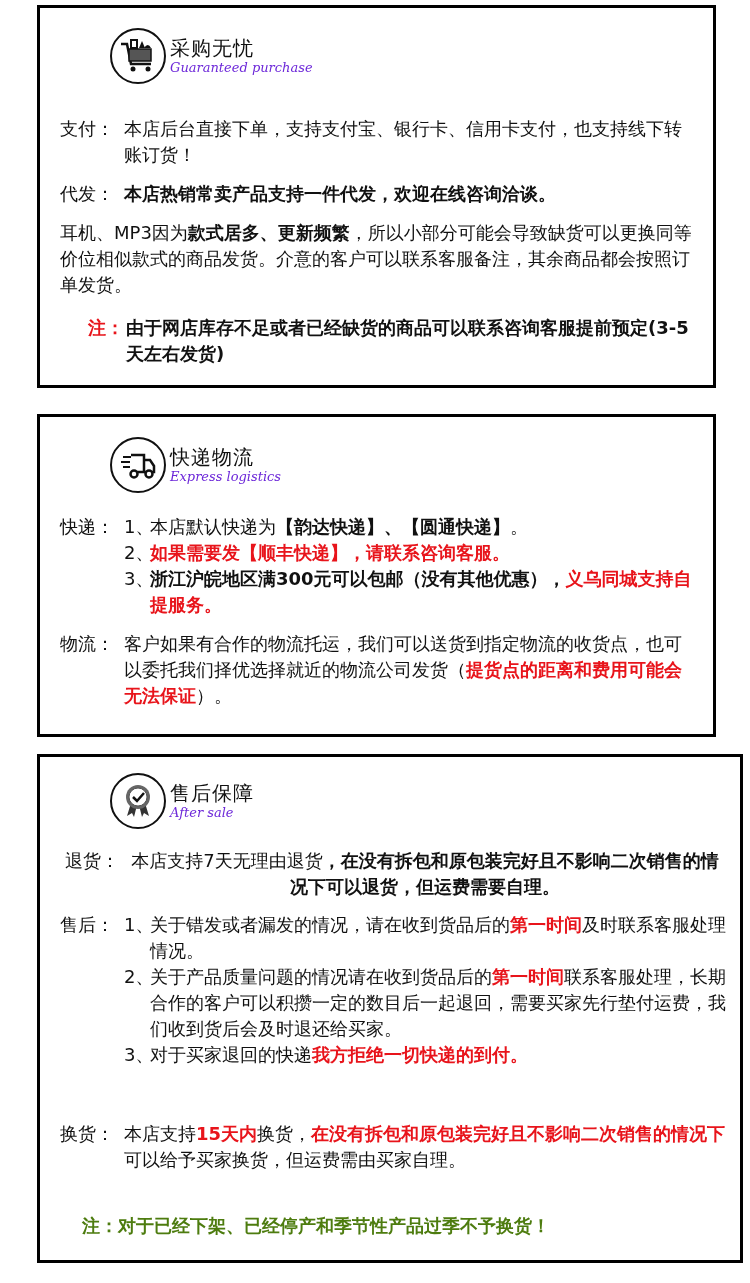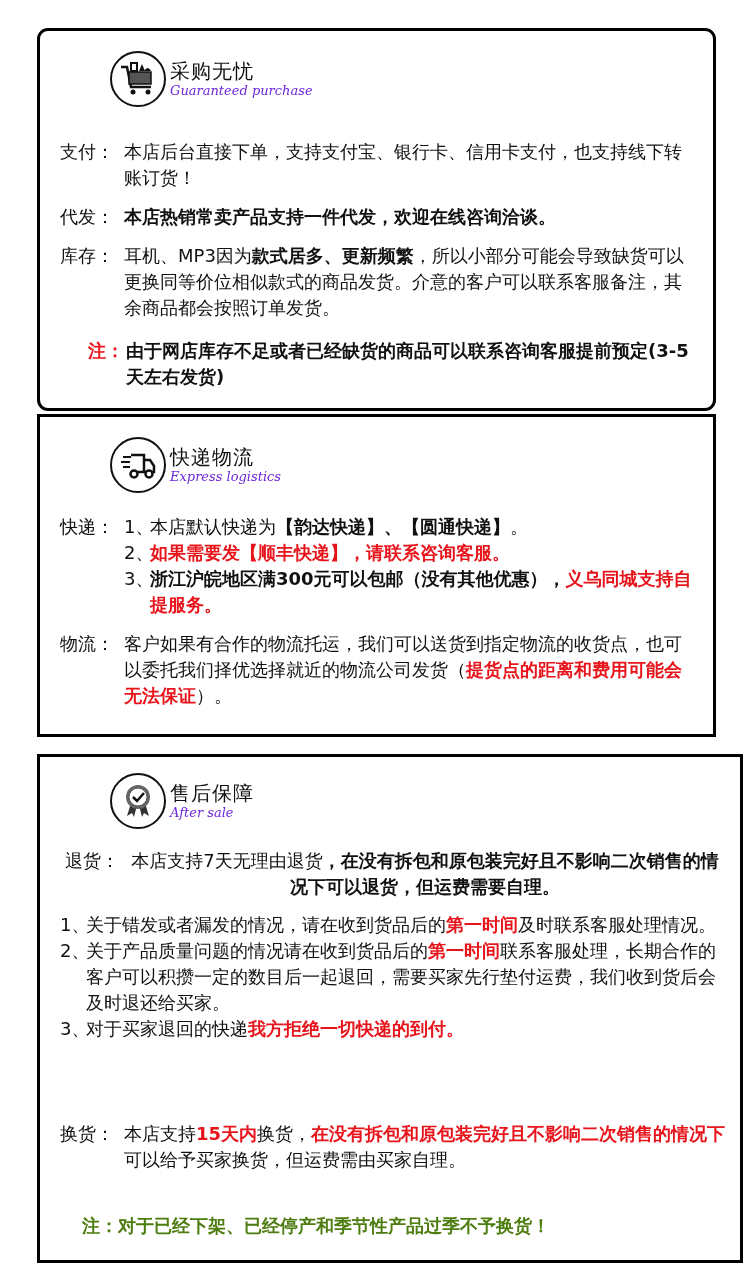--- a/index.html
+++ b/index.html
@@ -17,21 +17,21 @@
   .b { font-weight: bold; }
   .r { color: #4d7c0f; }
   .rb { color: #e8141b; font-weight: bold; }
   .sub { display: flex; }
   .num { width: 26px; flex: none; }
   .note { position: absolute; font-size: 18px; line-height: 26px; font-weight: bold; }
 </style>
 </head>
 <body>
 
-<div class="box" style="top:28px; height:377px;border-radius:11px;">
+<div class="box" style="top:5px; height:377px;">
   <div class="head" style="left:70px; top:20px;">
     <div class="icon-circle">
       <svg width="40" height="40" viewBox="0 0 40 40">
         <path d="M3 8 L9 8 L13 28 L33 28" fill="none" stroke="#111" stroke-width="2.5"></path>
         <rect x="11" y="13" width="22" height="12" fill="#555" stroke="#111" stroke-width="1.5"></rect>
         <rect x="13" y="4" width="6" height="8" fill="#fff" stroke="#111" stroke-width="2"></rect>
         <path d="M21 12 L24 5 L27 12 Z" fill="#111"></path>
         <path d="M26 12 Q30 6 33 12 Z" fill="#111"></path>
         <circle cx="15" cy="33" r="2.5" fill="#111"></circle>
         <circle cx="30" cy="33" r="2.5" fill="#111"></circle>
@@ -47,21 +47,20 @@
     <span class="label">支付：</span>
     <span class="content">本店后台直接下单，支持支付宝、银行卡、信用卡支付，也支持线下转账订货！</span>
   </div>
 
   <div class="row" style="top:173px;">
     <span class="label">代发：</span>
     <span class="content b">本店热销常卖产品支持一件代发，欢迎在线咨询洽谈。</span>
   </div>
 
   <div class="row" style="top:212px;">
-    <span class="label">库存：</span>
     <span class="content"><span>耳机、MP3因为</span><span class="b">款式居多、更新频繁</span><span>，所以小部分可能会导致缺货可以更换同等价位相似款式的商品发货。介意的客户可以联系客服备注，其余商品都会按照订单发货。</span></span>
   </div>
 
   <div class="row" style="top:307px;">
     <span class="label rb" style="text-align:right; padding-right:2px;">注：</span>
     <span class="content b">由于网店库存不足或者已经缺货的商品可以联系咨询客服提前预定(3-5天左右发货)</span>
   </div>
 </div>
 
 <div class="box" style="top:414px; height:317px;">
@@ -121,20 +120,21 @@
       <span class="head-en">After sale</span>
     </div>
   </div>
 
   <div class="row" style="top:91px;text-align:center;">
     <span class="label">退货：</span>
     <span class="content"><span>本店支持7天无理由退货</span><span class="b">，在没有拆包和原包装完好且不影响二次销售的情况下可以退货，但运费需要自理。</span></span>
   </div>
 
   <div class="row" style="top:155px;">
+    <span class="label">售后：</span>
     <div class="content">
       <div class="sub">
         <span class="num">1、</span>
         <span><span>关于错发或者漏发的情况，请在收到货品后的</span><span class="rb">第一时间</span><span>及时联系客服处理情况。</span></span>
       </div>
       <div class="sub">
         <span class="num">2、</span>
         <span><span>关于产品质量问题的情况请在收到货品后的</span><span class="rb">第一时间</span><span>联系客服处理，长期合作的客户可以积攒一定的数目后一起退回，需要买家先行垫付运费，我们收到货后会及时退还给买家。</span></span>
       </div>
       <div class="sub">

